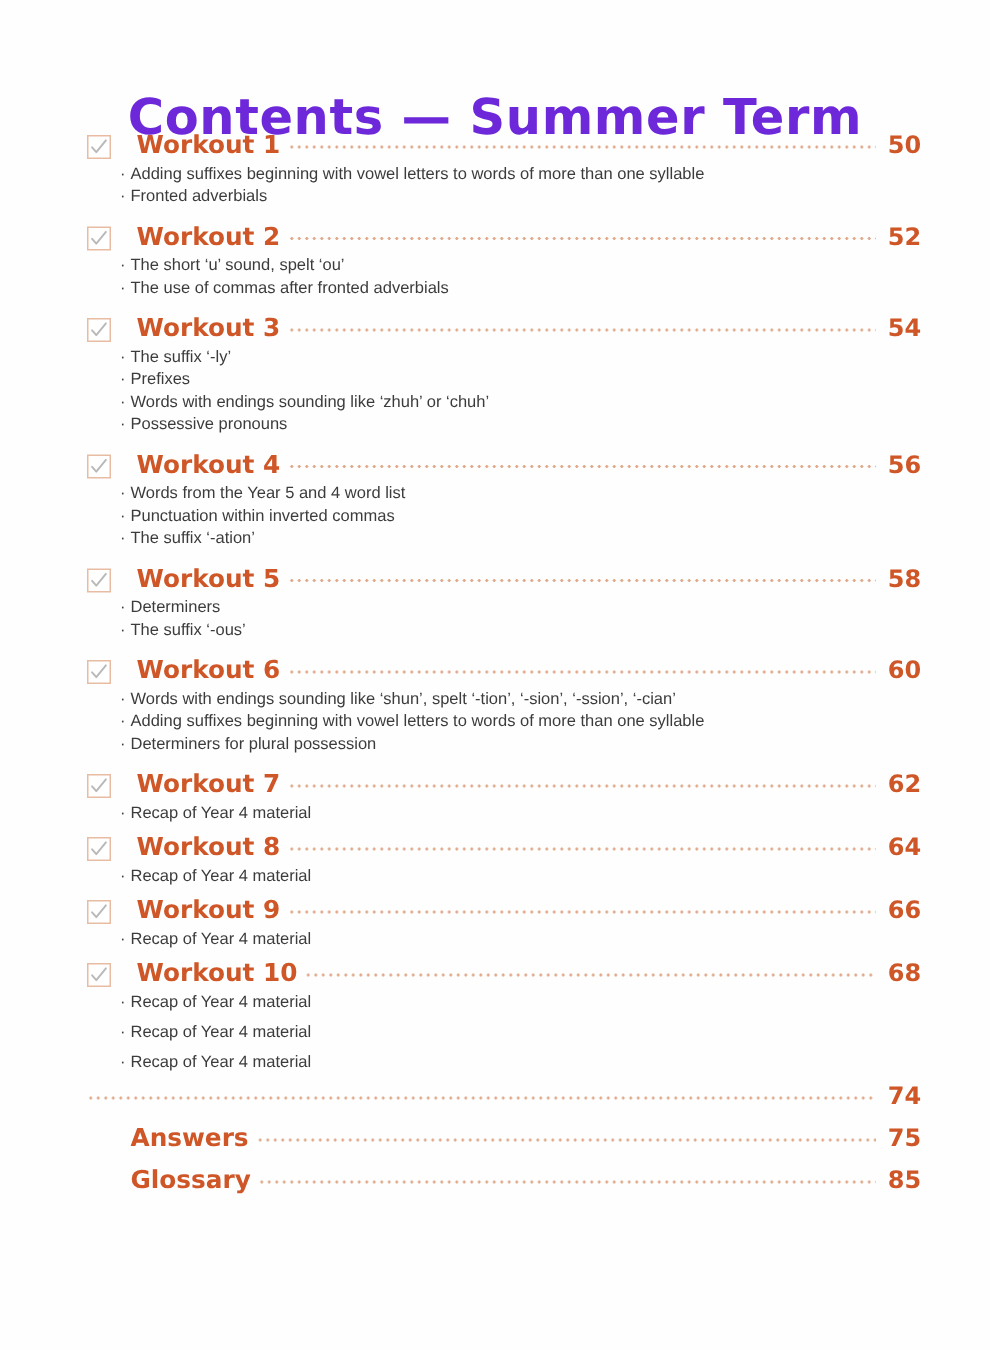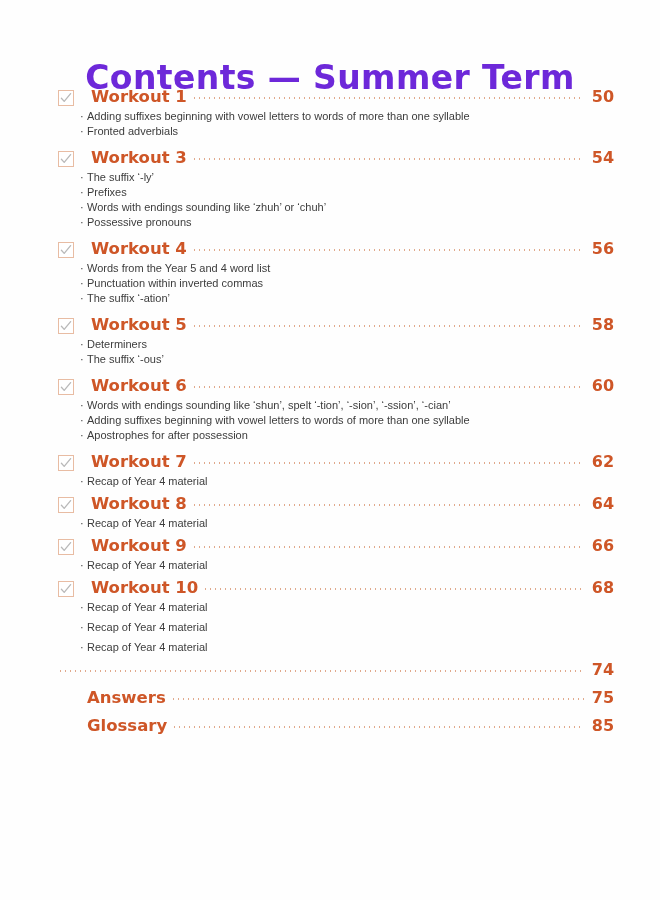--- a/index.html
+++ b/index.html
@@ -161,20 +161,36 @@
           <li>Fronted adverbials</li>
         </ul>
       </div>
       <div class="group">
         <div class="entry">
           <span class="checkbox">
             <svg viewBox="0 0 16 16" xmlns="http://www.w3.org/2000/svg">
               <path d="M3.4 8.2 L6.2 11.4 L12.6 3.6" fill="none" stroke="#B9B9B9" stroke-width="1.3" stroke-linecap="round" stroke-linejoin="round"></path>
             </svg>
           </span>
+          <span class="label">Workout 2</span>
+          <span class="leader"></span>
+          <span class="pagenum">52</span>
+        </div>
+        <ul class="bullets">
+          <li>The short ‘u’ sound, spelt ‘ou’</li>
+          <li>The use of commas after fronted adverbials</li>
+        </ul>
+      </div>
+      <div class="group">
+        <div class="entry">
+          <span class="checkbox">
+            <svg viewBox="0 0 16 16" xmlns="http://www.w3.org/2000/svg">
+              <path d="M3.4 8.2 L6.2 11.4 L12.6 3.6" fill="none" stroke="#B9B9B9" stroke-width="1.3" stroke-linecap="round" stroke-linejoin="round"></path>
+            </svg>
+          </span>
           <span class="label">Workout 3</span>
           <span class="leader"></span>
           <span class="pagenum">54</span>
         </div>
         <ul class="bullets">
           <li>The suffix ‘-ly’</li>
           <li>Prefixes</li>
           <li>Words with endings sounding like ‘zhuh’ or ‘chuh’</li>
           <li>Possessive pronouns</li>
         </ul>
@@ -219,21 +235,21 @@
               <path d="M3.4 8.2 L6.2 11.4 L12.6 3.6" fill="none" stroke="#B9B9B9" stroke-width="1.3" stroke-linecap="round" stroke-linejoin="round"></path>
             </svg>
           </span>
           <span class="label">Workout 6</span>
           <span class="leader"></span>
           <span class="pagenum">60</span>
         </div>
         <ul class="bullets">
           <li>Words with endings sounding like ‘shun’, spelt ‘-tion’, ‘-sion’, ‘-ssion’, ‘-cian’</li>
           <li>Adding suffixes beginning with vowel letters to words of more than one syllable</li>
-          <li>Apostrophes for after possession</li>
+          <li>Determiners for plural possession</li>
         </ul>
       </div>
       <div class="group tight">
         <div class="entry">
           <span class="checkbox">
             <svg viewBox="0 0 16 16" xmlns="http://www.w3.org/2000/svg">
               <path d="M3.4 8.2 L6.2 11.4 L12.6 3.6" fill="none" stroke="#B9B9B9" stroke-width="1.3" stroke-linecap="round" stroke-linejoin="round"></path>
             </svg>
           </span>
           <span class="label">Workout 7</span>

